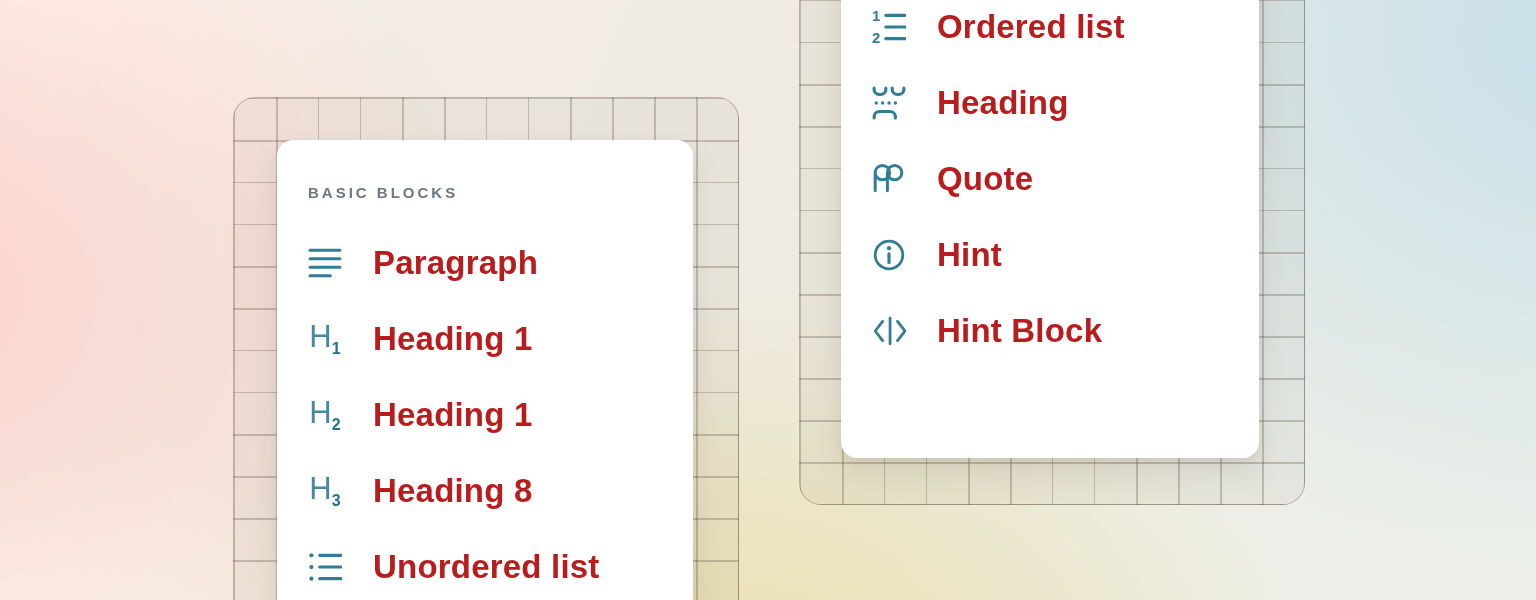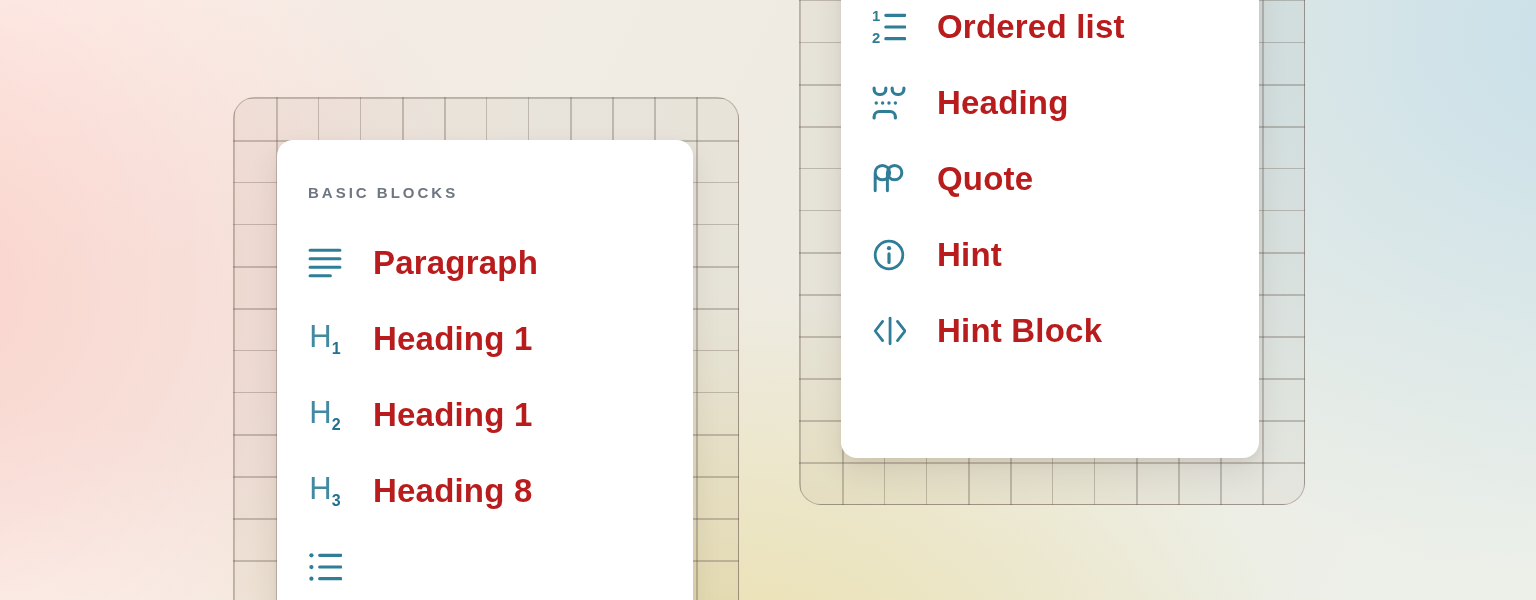--- a/index.html
+++ b/index.html
@@ -89,20 +89,21 @@
   </div>
         <div class="menu-item">
     <span class="icon">
             <svg width="34" height="34" viewBox="0 0 32 32" fill="none" stroke="#2f7d96" stroke-width="3" stroke-linecap="round" stroke-linejoin="round">
               <circle cx="3.2" cy="5" r="2" fill="#2f7d96" stroke="none"></circle>
               <circle cx="3.2" cy="16" r="2" fill="#2f7d96" stroke="none"></circle>
               <circle cx="3.2" cy="27" r="2" fill="#2f7d96" stroke="none"></circle>
               <path d="M11 5h20M11 16h20M11 27h20"></path>
             </svg>
           </span>
+    <span class="label">Unordered list</span>
   </div>
       </div>
   </div>
 
   <div class="card" id="card-right">
     <div class="menu-list">
         <div class="menu-item">
     <span class="icon">
             <svg width="34" height="34" viewBox="0 0 32 32" fill="none" stroke="#2f7d96" stroke-width="3" stroke-linecap="round" stroke-linejoin="round">
               <text x="0" y="10" font-size="14" font-weight="bold" fill="#2f7d96" stroke="none">1</text>

